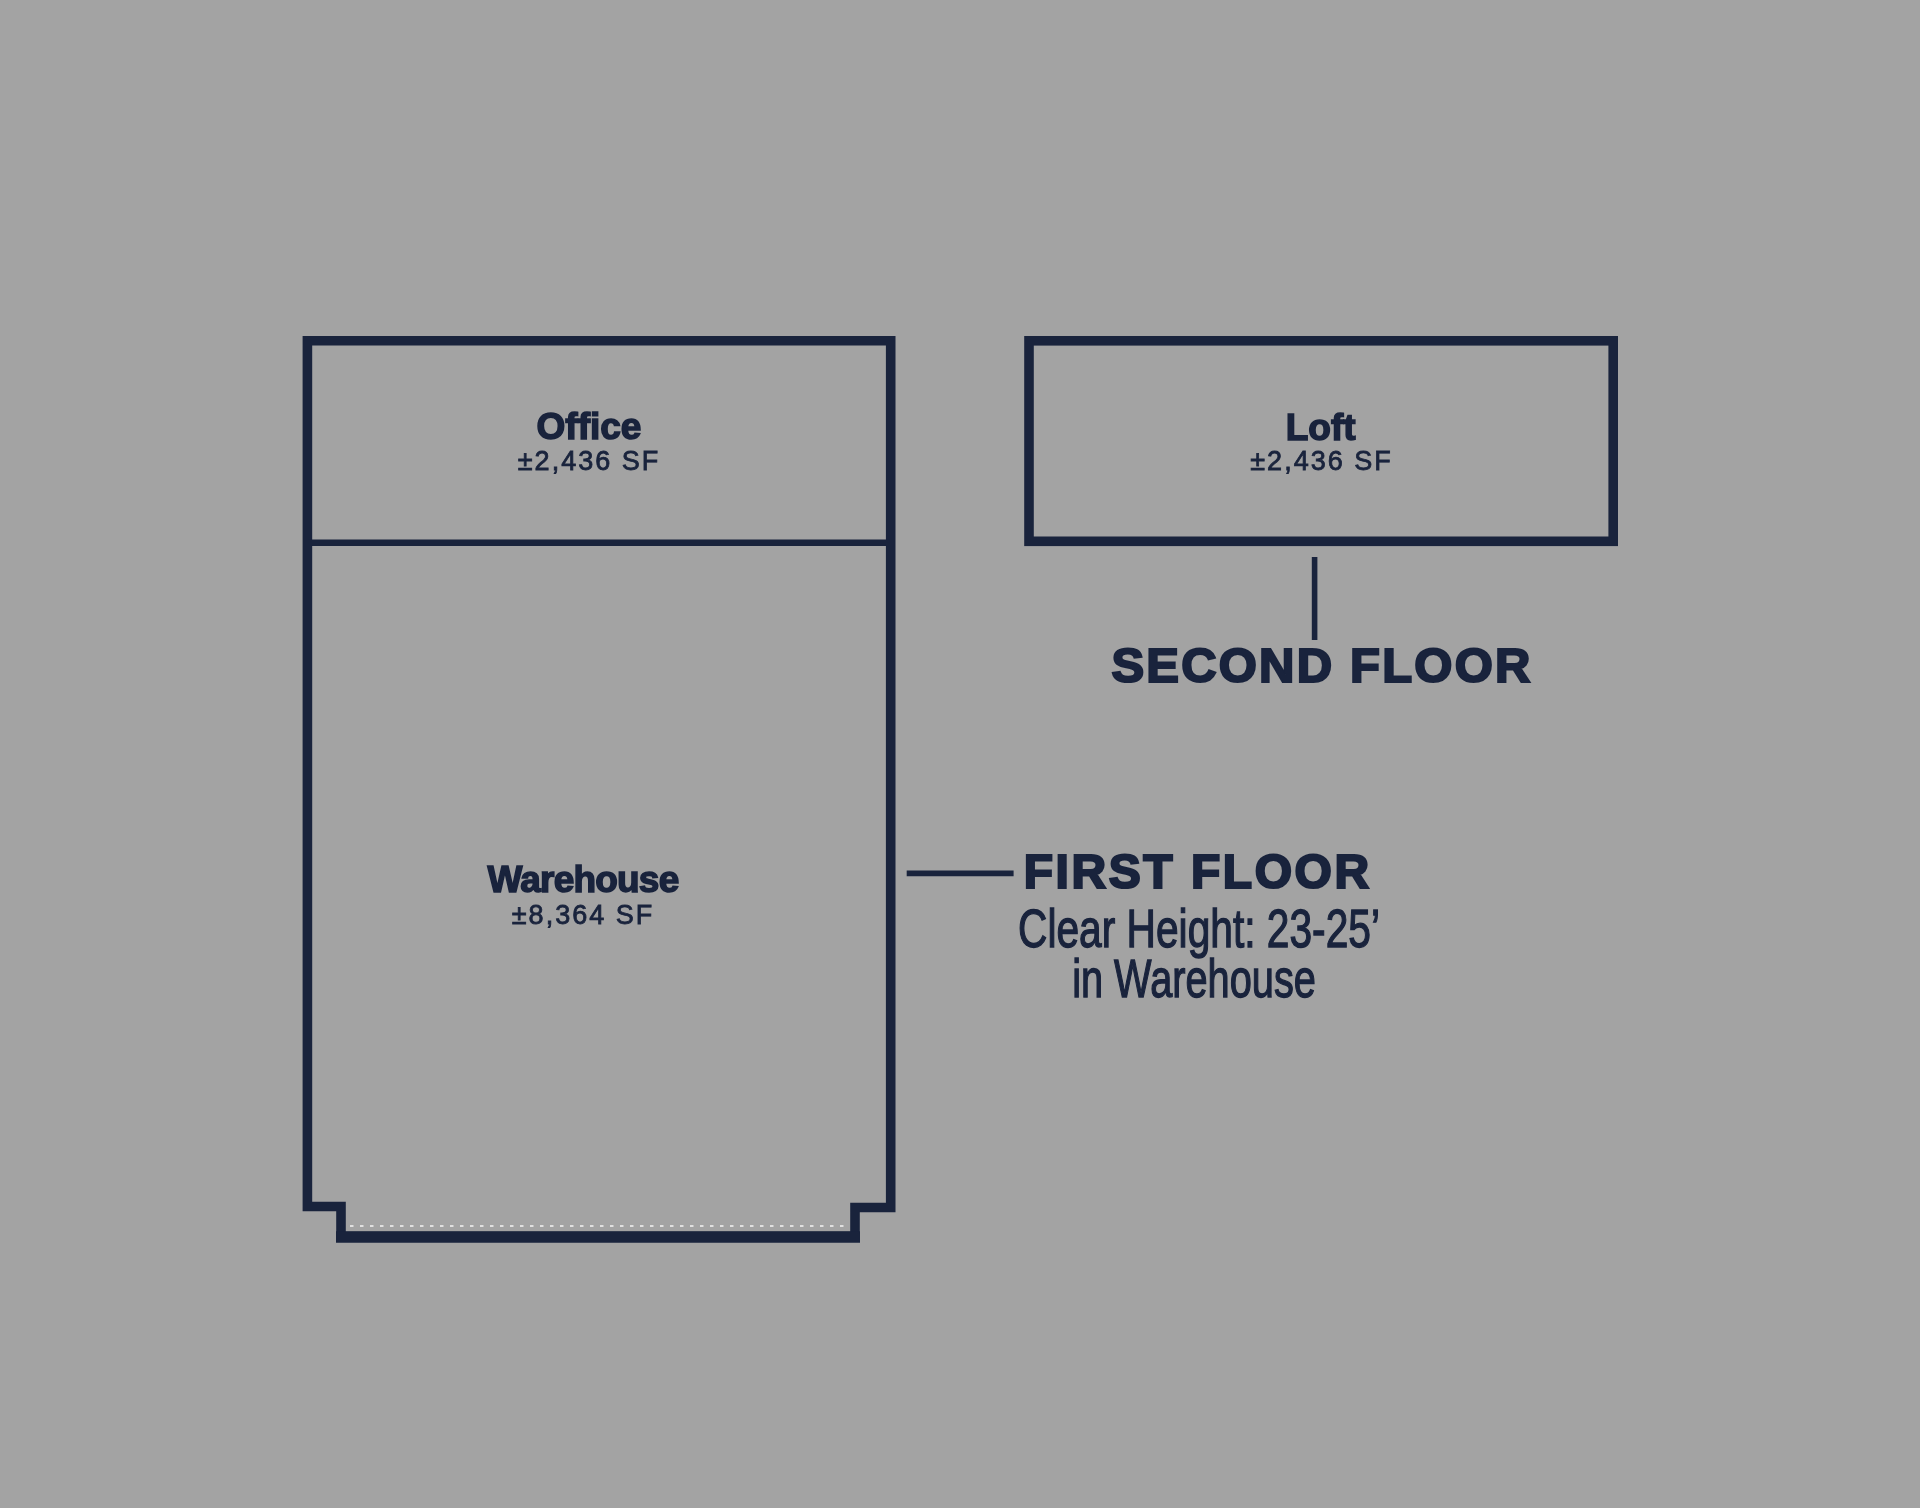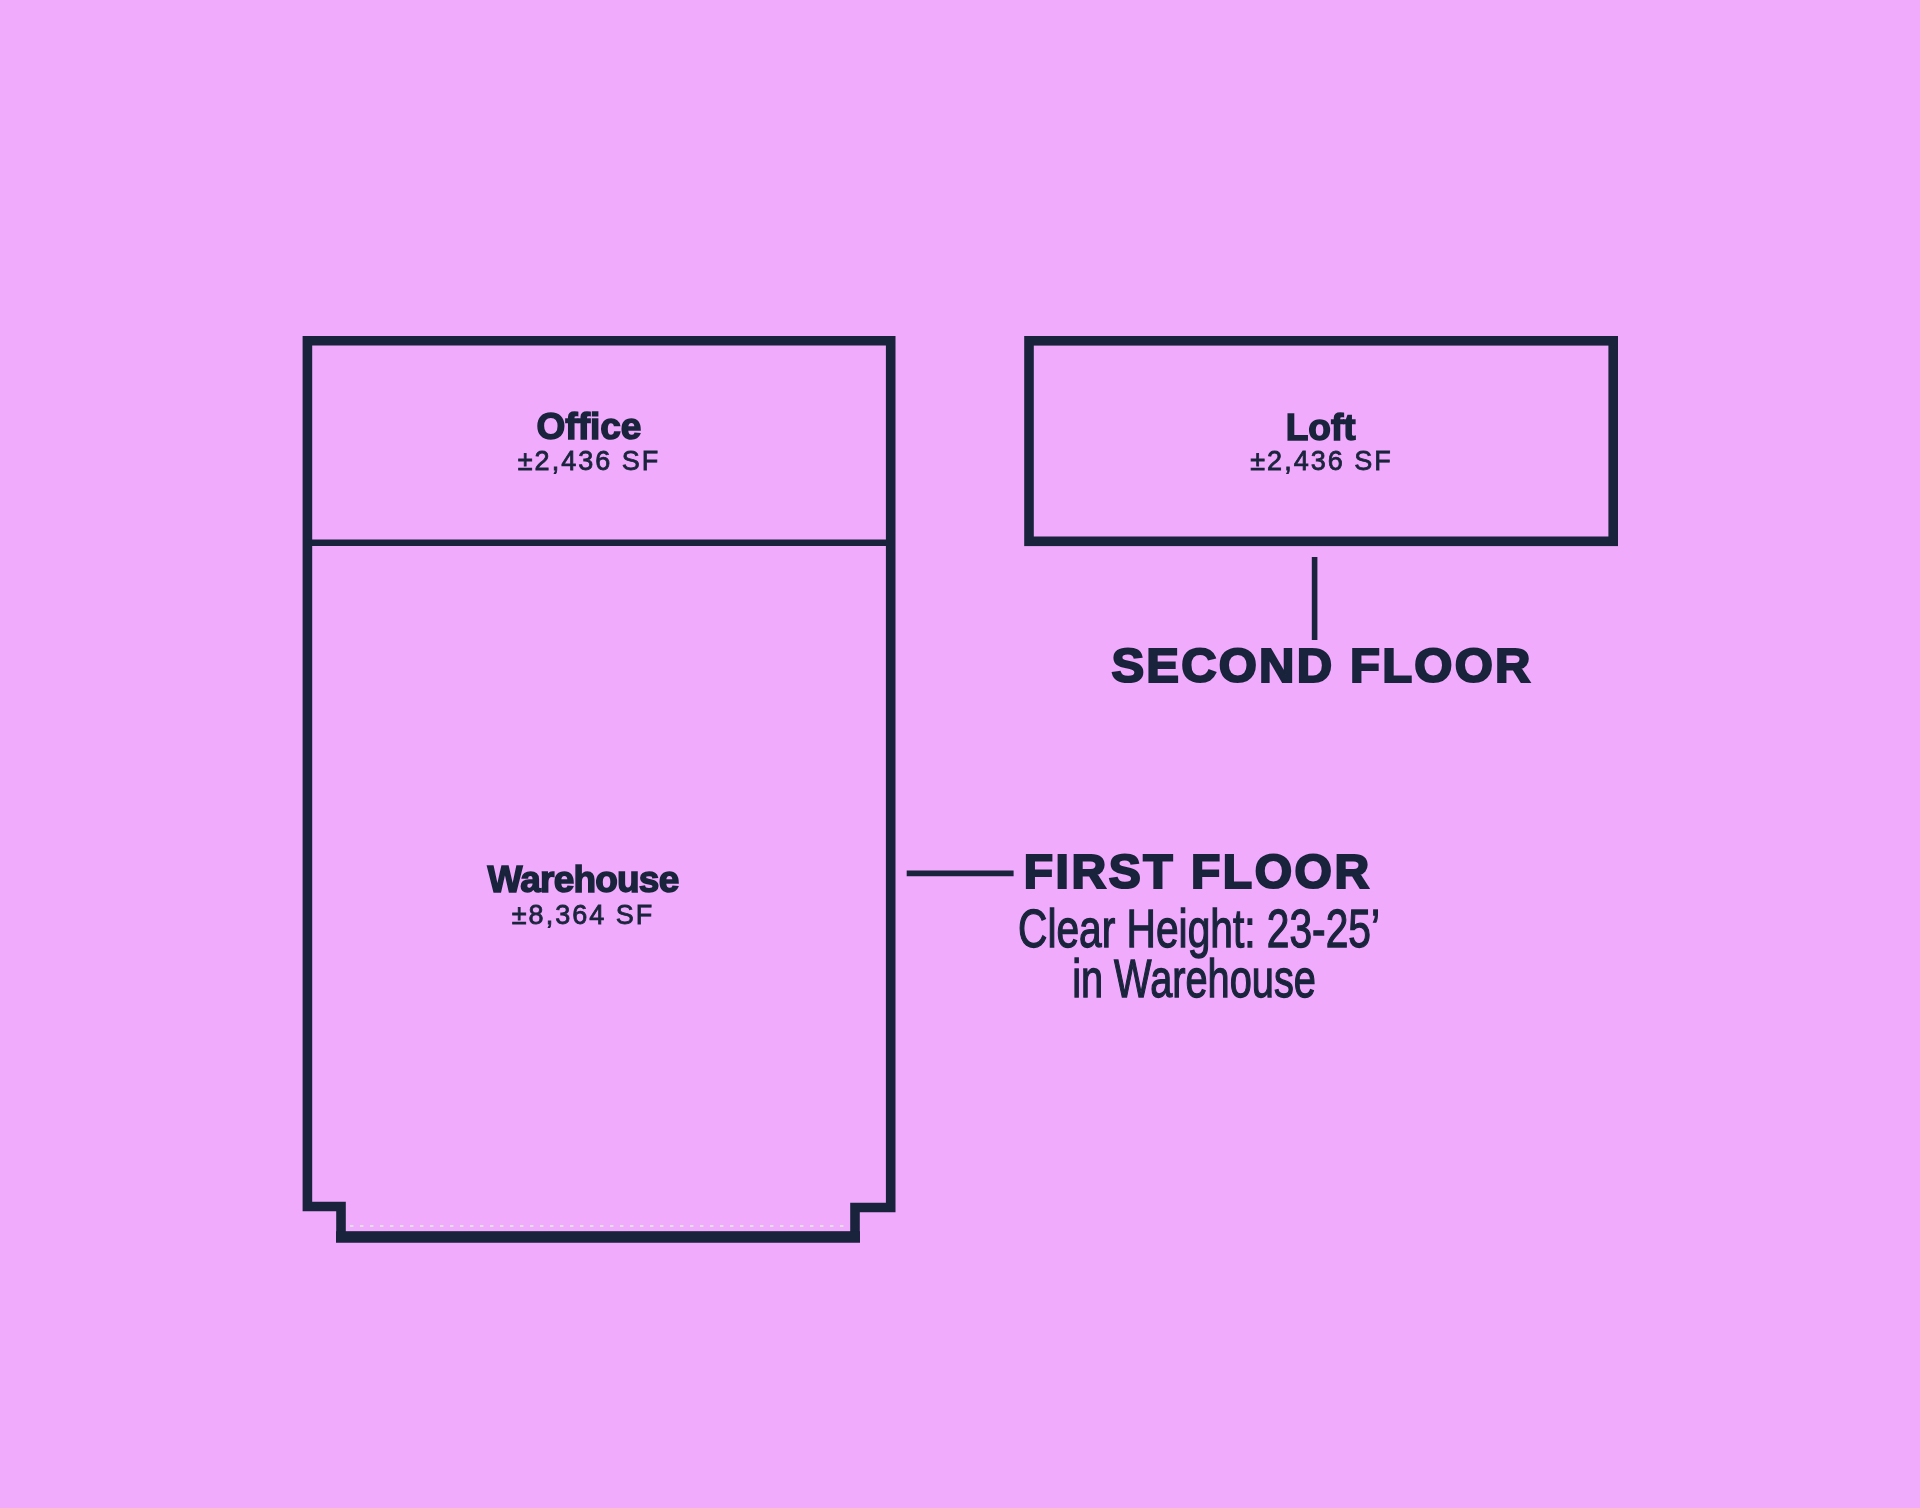--- a/index.html
+++ b/index.html
@@ -1,16 +1,16 @@
 <!DOCTYPE html>
 <html><head>
 <meta charset="utf-8">
 <style>
   html,body{margin:0;padding:0;background:#ffffff;}
-  .page{position:relative;width:1920px;height:1508px;background:#f0abfc;overflow:hidden;
+  .page{position:relative;width:1920px;height:1508px;background:#a3a3a3;overflow:hidden;
         font-family:"Liberation Sans", sans-serif;}
   svg{position:absolute;left:0;top:0;}
   text{fill:#19233c;} .hd{stroke:#19233c;stroke-width:2.2;paint-order:stroke;} .nm{stroke:#19233c;stroke-width:1.5;paint-order:stroke;} .sf{stroke:#19233c;stroke-width:0.8;paint-order:stroke;} .ch{stroke:#19233c;stroke-width:1.3;paint-order:stroke;}
 </style>
 </head>
 <body>
 <div class="page">
 <svg width="1920" height="1508" viewBox="0 0 1920 1508">
 
   <path d="M 307.4 340.8 L 890.7 340.8 L 890.7 1207.5 L 855 1207.5 L 855 1236.5 L 341 1236.5 L 341 1206.5 L 307.4 1206.5 Z" fill="none" stroke="#19233c" stroke-width="9.6" stroke-linejoin="miter"></path>

